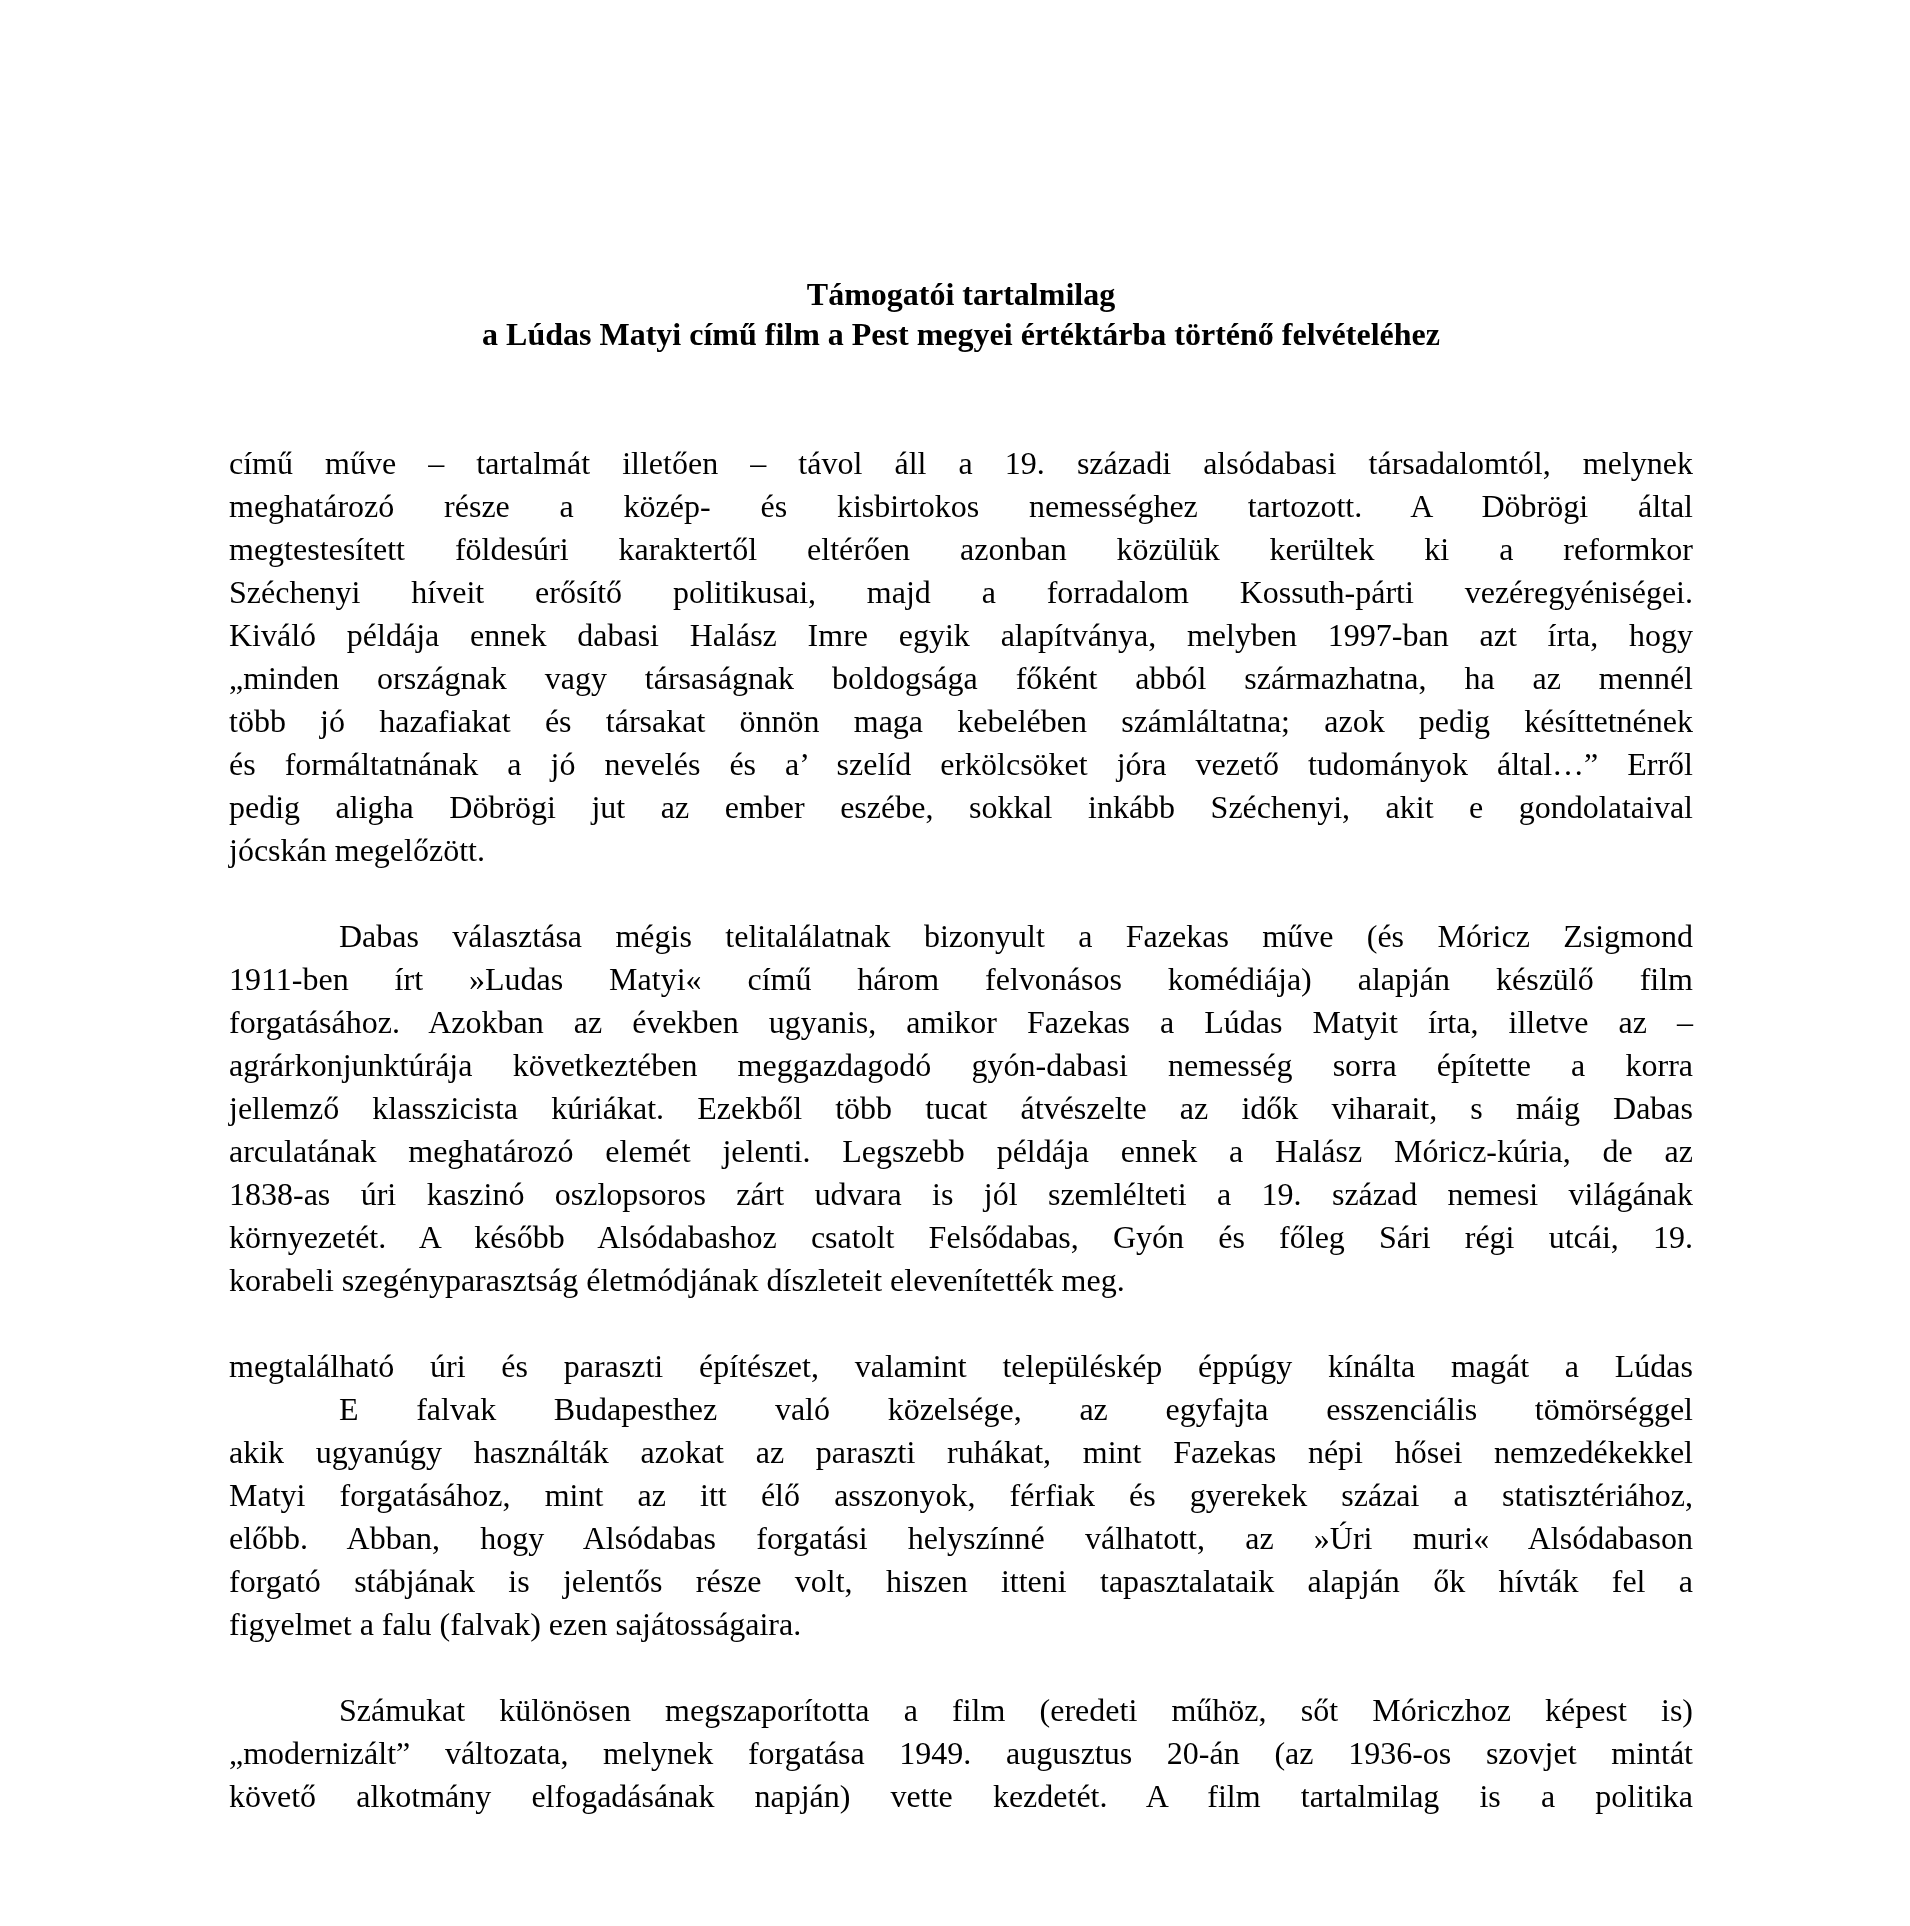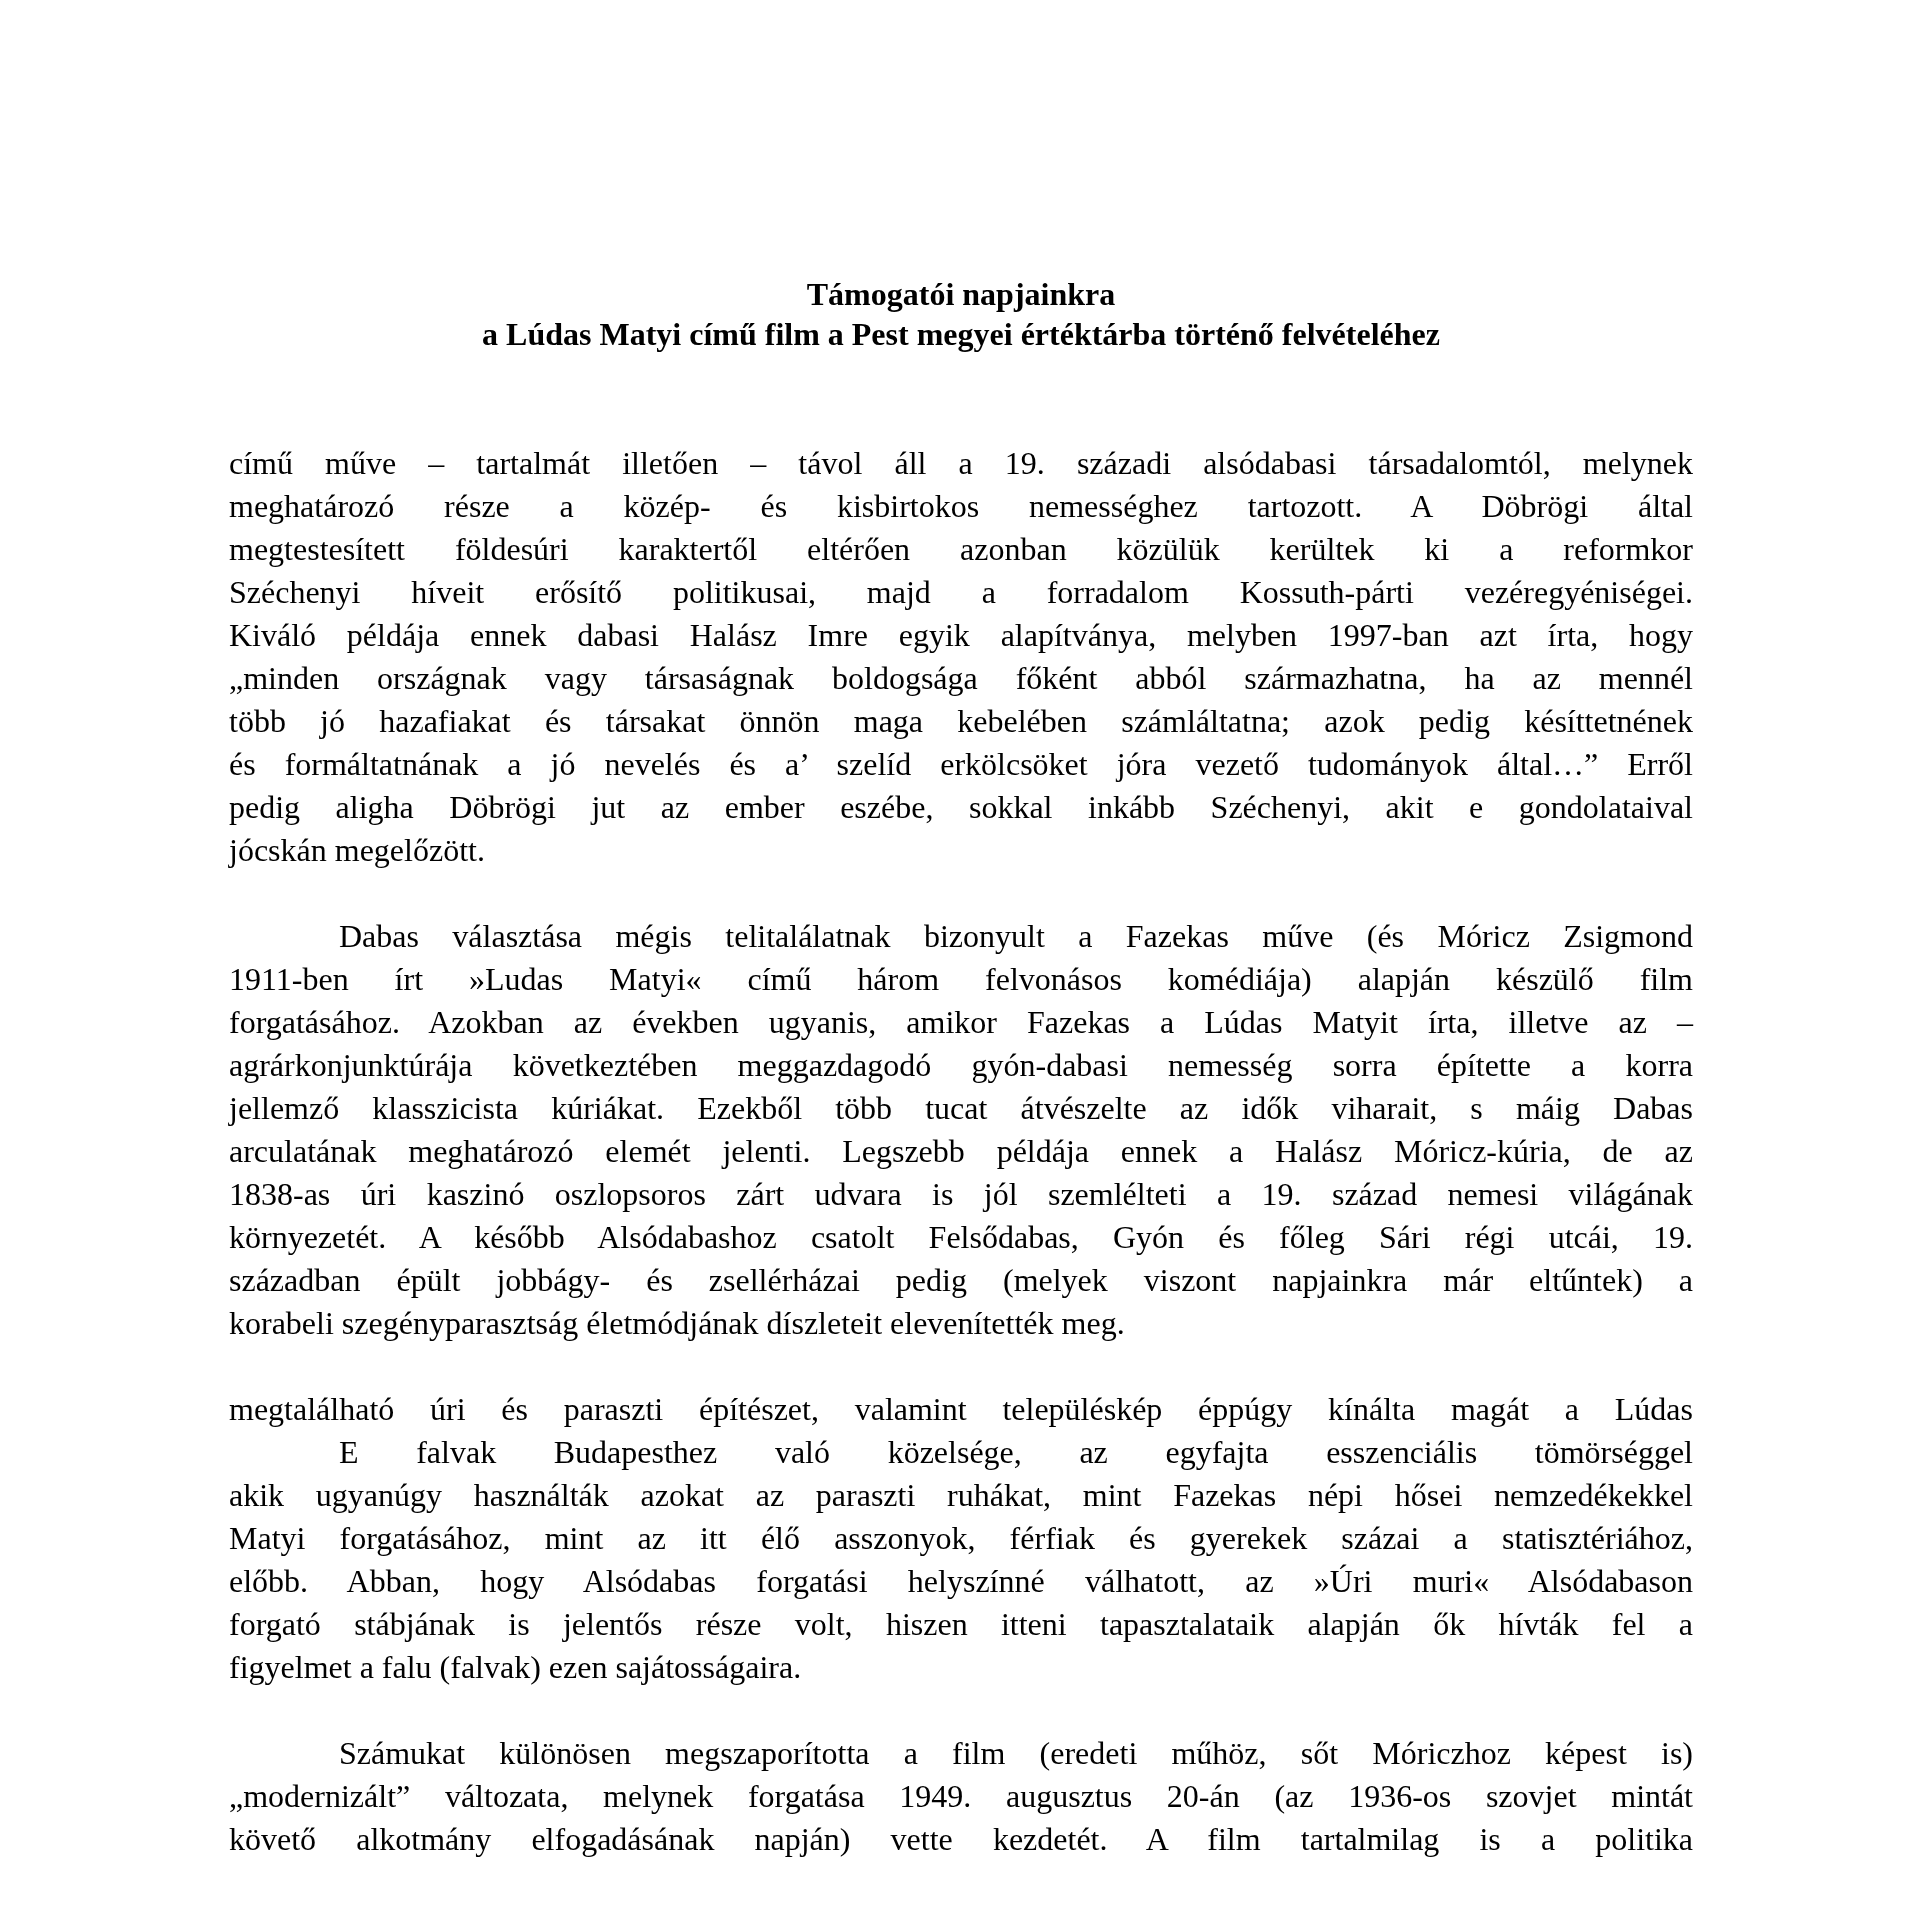--- a/index.html
+++ b/index.html
@@ -59,21 +59,21 @@
     .para-lines {
       margin: 0 0 43px 0;
     }
   </style>
 </head>
 <body>
 
 <div class="page">
 
   <div class="title-block">
-    <span class="title-line">Támogatói napjainkra</span>
+    <span class="title-line">Támogatói tartalmilag</span>
     <span class="title-line">a Lúdas Matyi című film a Pest megyei értéktárba történő felvételéhez</span>
   </div>
 
   <div class="body-text">
 
     <div class="para-lines">
       <span class="line">című műve – tartalmát illetően – távol áll a 19. századi alsódabasi társadalomtól, melynek</span>
       <span class="line">meghatározó része a közép- és kisbirtokos nemességhez tartozott. A Döbrögi által</span>
       <span class="line">megtestesített földesúri karaktertől eltérően azonban közülük kerültek ki a reformkor</span>
       <span class="line">Széchenyi híveit erősítő politikusai, majd a forradalom Kossuth-párti vezéregyéniségei.</span>
@@ -87,21 +87,20 @@
 
     <div class="para-lines">
       <span class="line first">Dabas választása mégis telitalálatnak bizonyult a Fazekas műve (és Móricz Zsigmond</span>
       <span class="line">1911-ben írt »Ludas Matyi« című három felvonásos komédiája) alapján készülő film</span>
       <span class="line">forgatásához. Azokban az években ugyanis, amikor Fazekas a Lúdas Matyit írta, illetve az –</span>
       <span class="line">agrárkonjunktúrája következtében meggazdagodó gyón-dabasi nemesség sorra építette a korra</span>
       <span class="line">jellemző klasszicista kúriákat. Ezekből több tucat átvészelte az idők viharait, s máig Dabas</span>
       <span class="line">arculatának meghatározó elemét jelenti. Legszebb példája ennek a Halász Móricz-kúria, de az</span>
       <span class="line">1838-as úri kaszinó oszlopsoros zárt udvara is jól szemlélteti a 19. század nemesi világának</span>
       <span class="line">környezetét. A később Alsódabashoz csatolt Felsődabas, Gyón és főleg Sári régi utcái, 19.</span>
-      <span class="line">században épült jobbágy- és zsellérházai pedig (melyek viszont napjainkra már eltűntek) a</span>
       <span class="line last">korabeli szegényparasztság életmódjának díszleteit elevenítették meg.</span>
     </div>
 
     <div class="para-lines">
       <span class="line">megtalálható úri és paraszti építészet, valamint településkép éppúgy kínálta magát a Lúdas</span>
       <span class="line first">E falvak Budapesthez való közelsége, az egyfajta esszenciális tömörséggel</span>
       <span class="line">akik ugyanúgy használták azokat az paraszti ruhákat, mint Fazekas népi hősei nemzedékekkel</span>
       <span class="line">Matyi forgatásához, mint az itt élő asszonyok, férfiak és gyerekek százai a statisztériához,</span>
       <span class="line">előbb. Abban, hogy Alsódabas forgatási helyszínné válhatott, az »Úri muri« Alsódabason</span>
       <span class="line">forgató stábjának is jelentős része volt, hiszen itteni tapasztalataik alapján ők hívták fel a</span>

